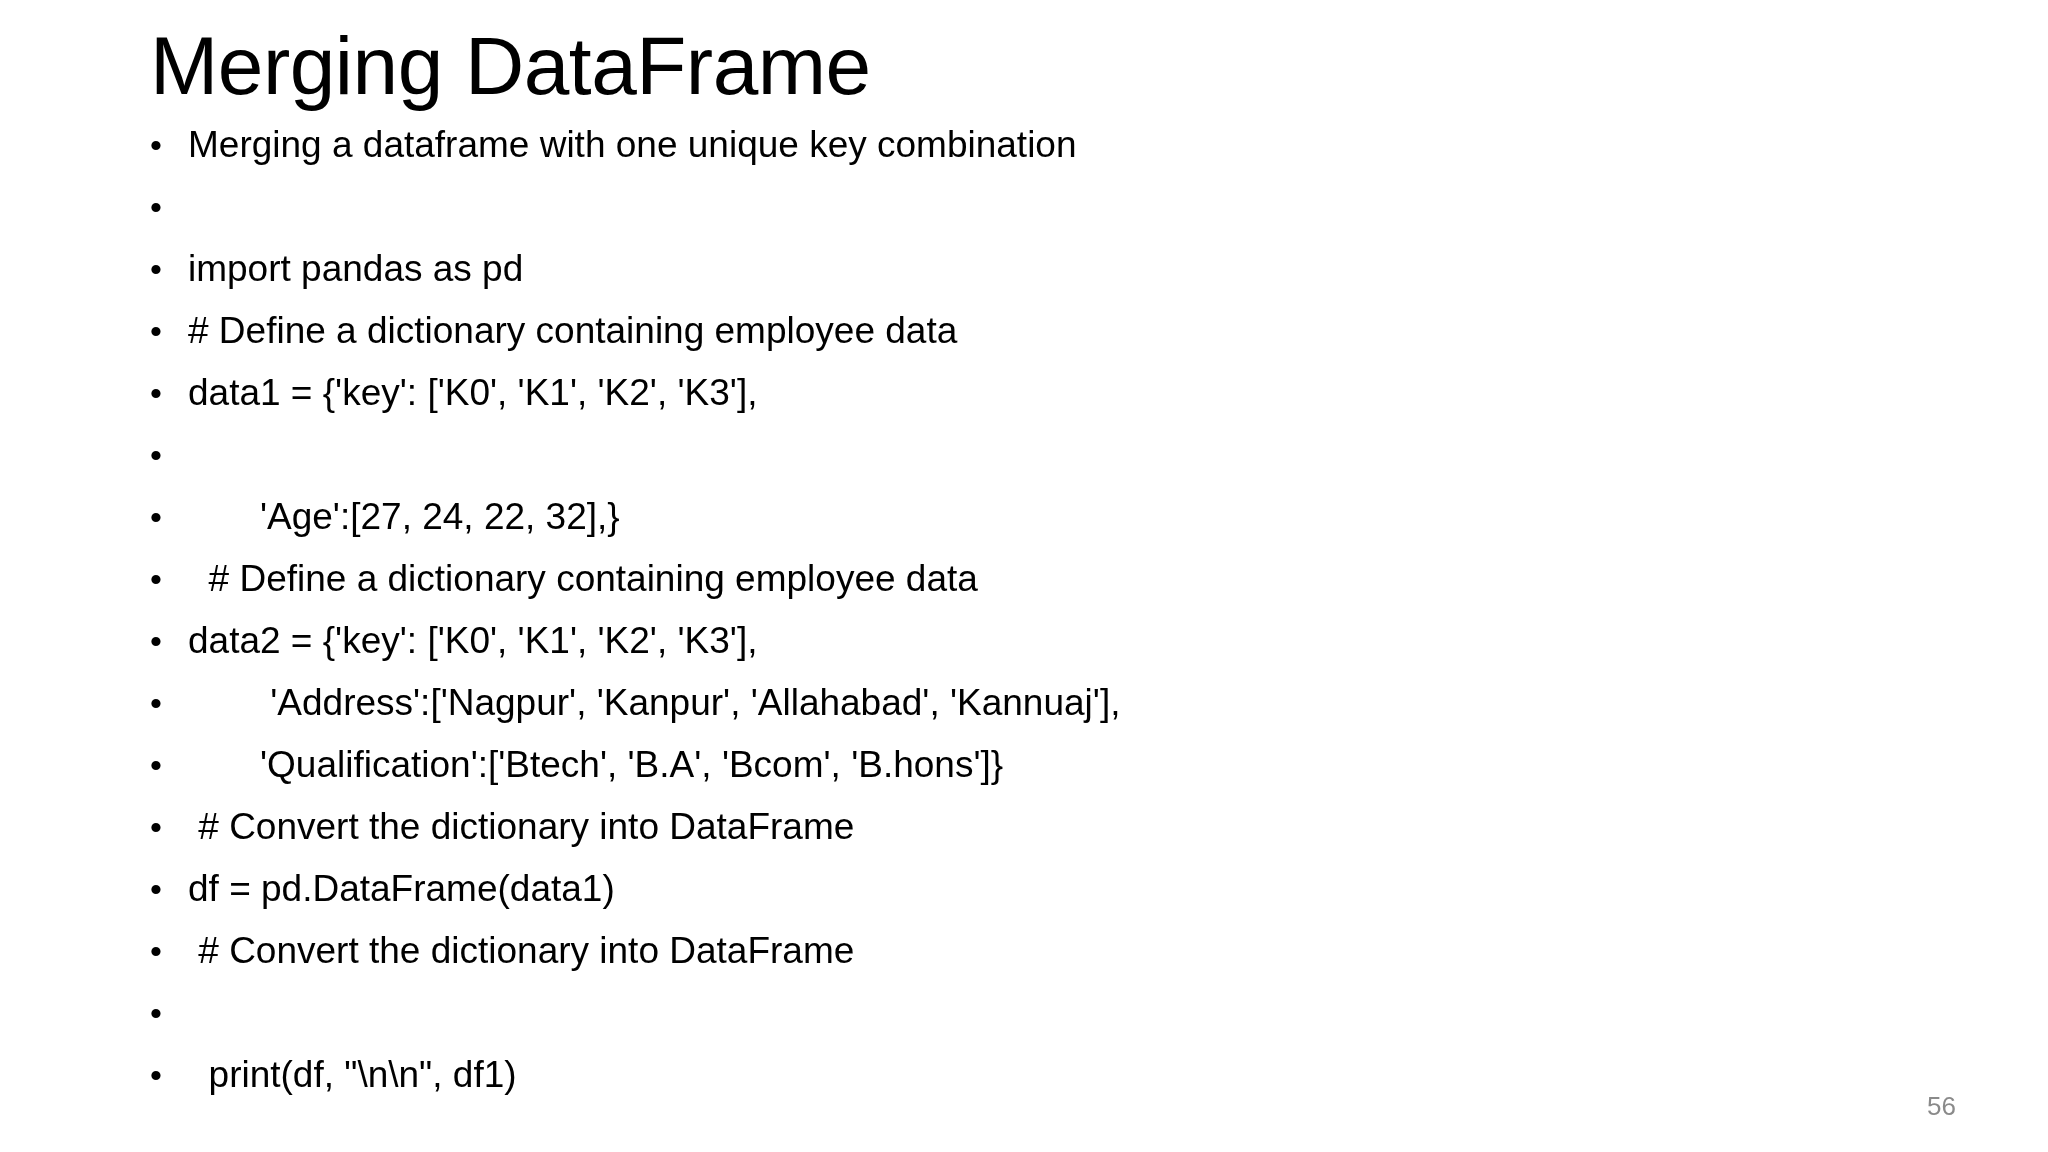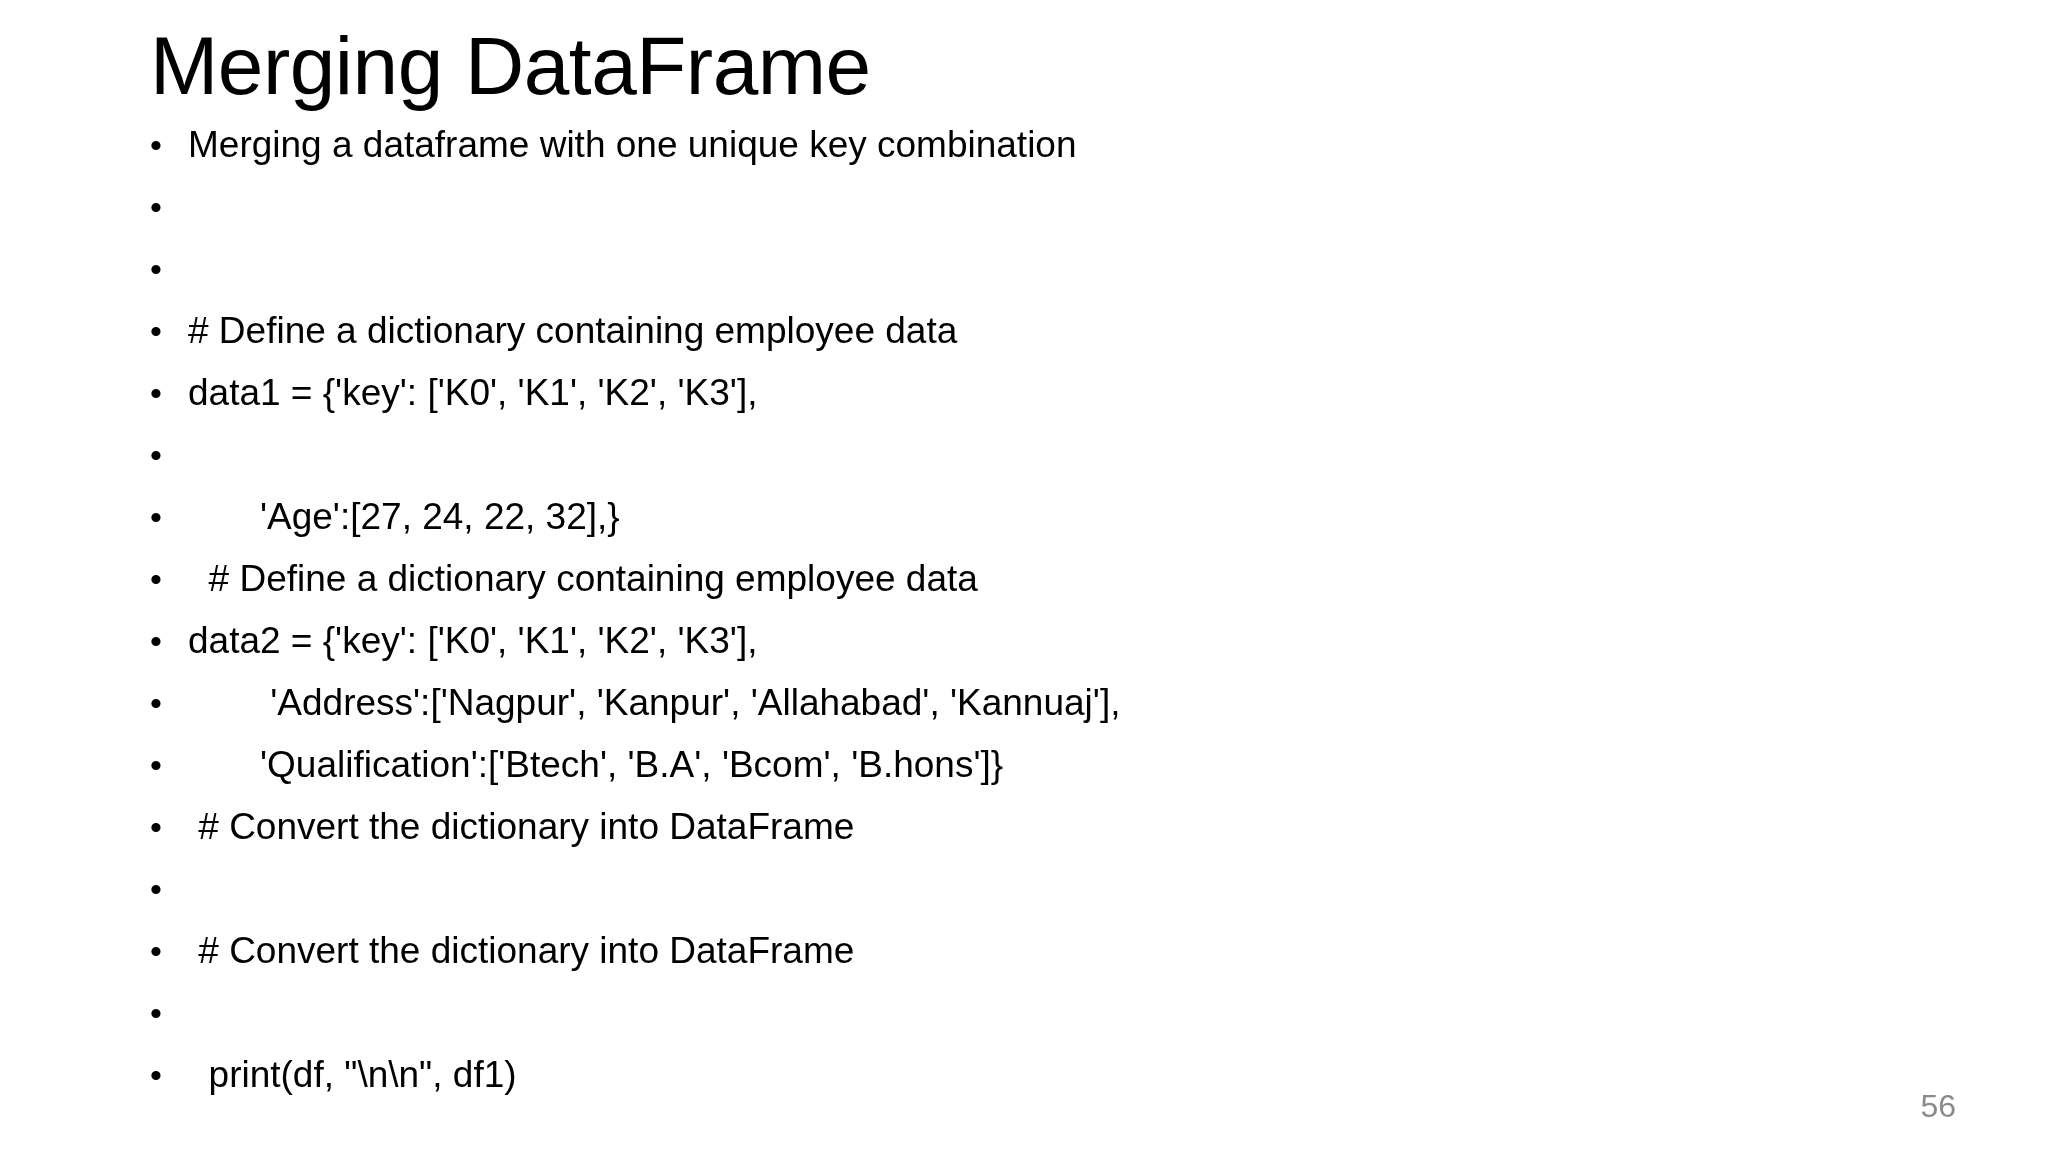--- a/index.html
+++ b/index.html
@@ -64,21 +64,21 @@
     font-size: 37px;
     line-height: 62px;
     color: #000000;
     white-space: pre;
   }
 
   .slide-number {
     position: absolute;
     right: 92px;
     bottom: 30px;
-    font-size: 32px;
+    font-size: 26px;
     line-height: 32px;
     color: #8a8a8a;
     text-align: right;
     min-width: 40px;
   }
 </style>
 </head>
 <body>
 
 <div class="slide">
@@ -88,20 +88,21 @@
   <ul class="body-list">
       <li class="bullet-line">
         <span class="bullet-mark">•</span>
         <span class="bullet-text">Merging a dataframe with one unique key combination</span>
       </li>
       <li class="bullet-line">
         <span class="bullet-mark">•</span>
       </li>
       <li class="bullet-line">
         <span class="bullet-mark">•</span>
+        <span class="bullet-text">import pandas as pd</span>
       </li>
       <li class="bullet-line">
         <span class="bullet-mark">•</span>
         <span class="bullet-text"># Define a dictionary containing employee data</span>
       </li>
       <li class="bullet-line">
         <span class="bullet-mark">•</span>
         <span class="bullet-text">data1 = {'key': ['K0', 'K1', 'K2', 'K3'],</span>
       </li>
       <li class="bullet-line">
@@ -126,20 +127,21 @@
       <li class="bullet-line">
         <span class="bullet-mark">•</span>
         <span class="bullet-text">       'Qualification':['Btech', 'B.A', 'Bcom', 'B.hons']}</span>
       </li>
       <li class="bullet-line">
         <span class="bullet-mark">•</span>
         <span class="bullet-text"> # Convert the dictionary into DataFrame</span>
       </li>
       <li class="bullet-line">
         <span class="bullet-mark">•</span>
+        <span class="bullet-text">df = pd.DataFrame(data1)</span>
       </li>
       <li class="bullet-line">
         <span class="bullet-mark">•</span>
         <span class="bullet-text"> # Convert the dictionary into DataFrame</span>
       </li>
       <li class="bullet-line">
         <span class="bullet-mark">•</span>
       </li>
       <li class="bullet-line">
         <span class="bullet-mark">•</span>

